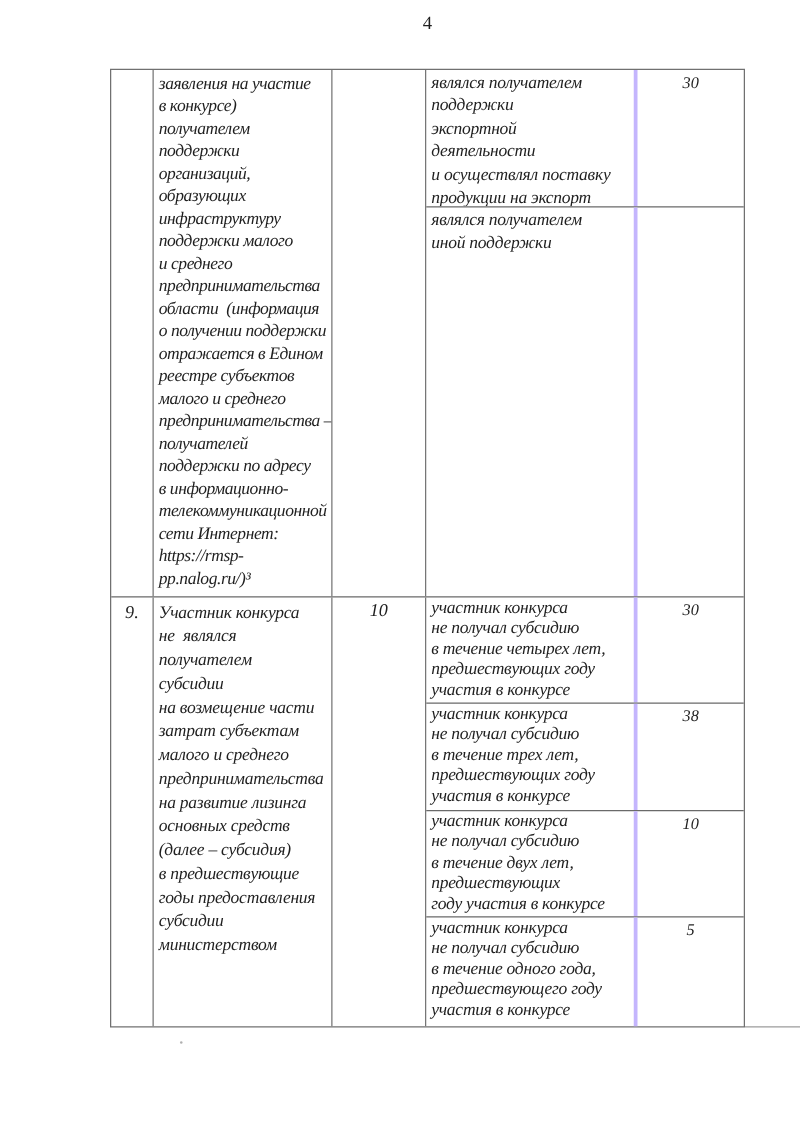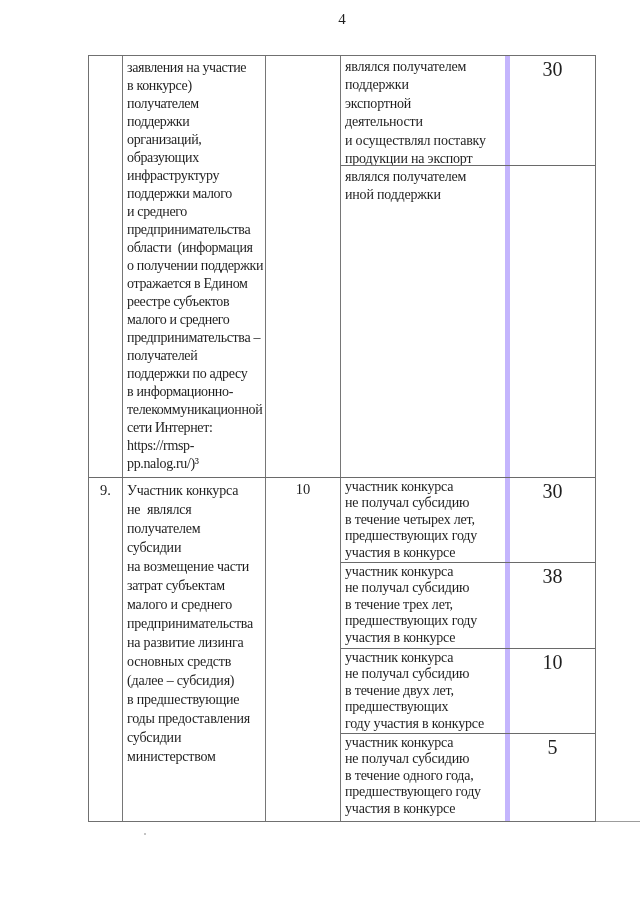--- a/index.html
+++ b/index.html
@@ -14,20 +14,21 @@
   .page-number{
     position:absolute;top:11px;left:88px;width:508px;
     text-align:center;font-size:15px;
   }
   .crit-table{
     position:absolute;left:88px;top:55px;width:508px;height:767px;
     border:1px solid #707070;
     box-sizing:border-box;
     display:flex;flex-direction:column;
     background:#fff;
+    font-style:italic;
   }
   .rowgroup{display:flex;box-sizing:border-box;}
   .rg1{height:421px;}
   .rg2{height:344px;border-top:1px solid #6a6a6a;}
   .cell{box-sizing:border-box;white-space:pre;overflow:hidden;}
   .numcol{
     width:34px;border-right:1px solid #767676;
     text-align:center;padding-top:4px;font-size:14.5px;
   }
   .desccol{
@@ -37,26 +38,26 @@
   .rg1 .desccol{line-height:18px;letter-spacing:-0.35px;}
   .rg2 .desccol{line-height:19px;letter-spacing:-0.2px;}
   .scorecol{
     width:75px;border-right:1px solid #767676;
     text-align:center;padding-top:3px;font-size:14.5px;
   }
   .subcol{flex:1;display:flex;flex-direction:column;}
   .subrow{display:flex;box-sizing:border-box;}
   .subrow.bt{border-top:1px solid #6a6a6a;}
   .subtext{
-    width:169px;border-right:5px solid #c4b5fd;
+    width:169px;border-right:3px solid #c4b5fd;
     padding:2px 1px 0 4px;font-size:14px;letter-spacing:-0.2px;
   }
   .rg1 .subtext{line-height:18.4px;}
   .rg2 .subtext{line-height:16.4px;padding-top:1px;}
-  .subscore{flex:1;text-align:center;padding-top:2px;font-size:20px;}
+  .subscore{flex:1;text-align:center;padding-top:2px;font-size:13px;}
   
   .artifact-bottom-line{
     position:absolute;left:596px;top:821px;width:44px;height:1px;
     background:#9c9c9c;
   }
   .artifact-dot{
     position:absolute;left:144px;top:833px;width:2px;height:2px;
     background:#8f8f8f;opacity:.7;border-radius:50%;
   }
 </style>

